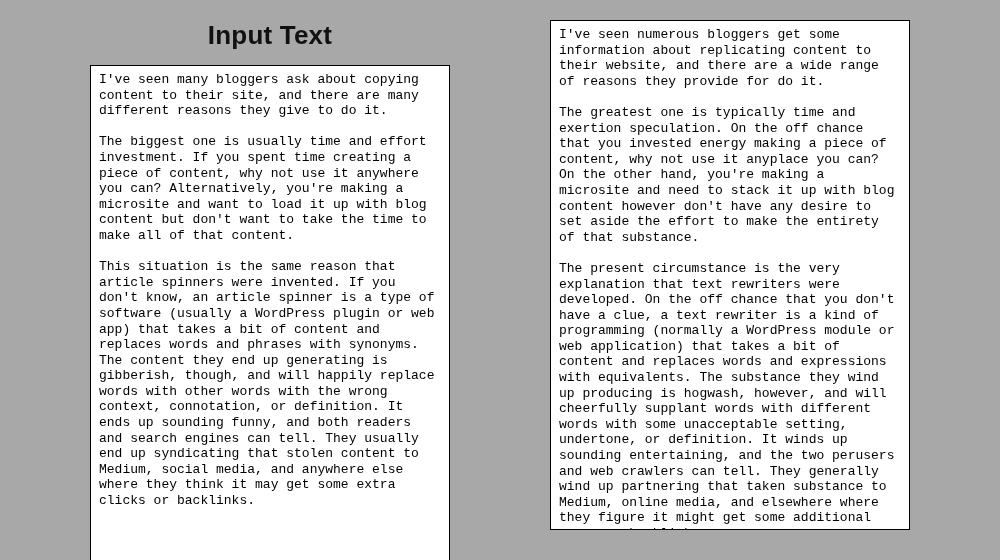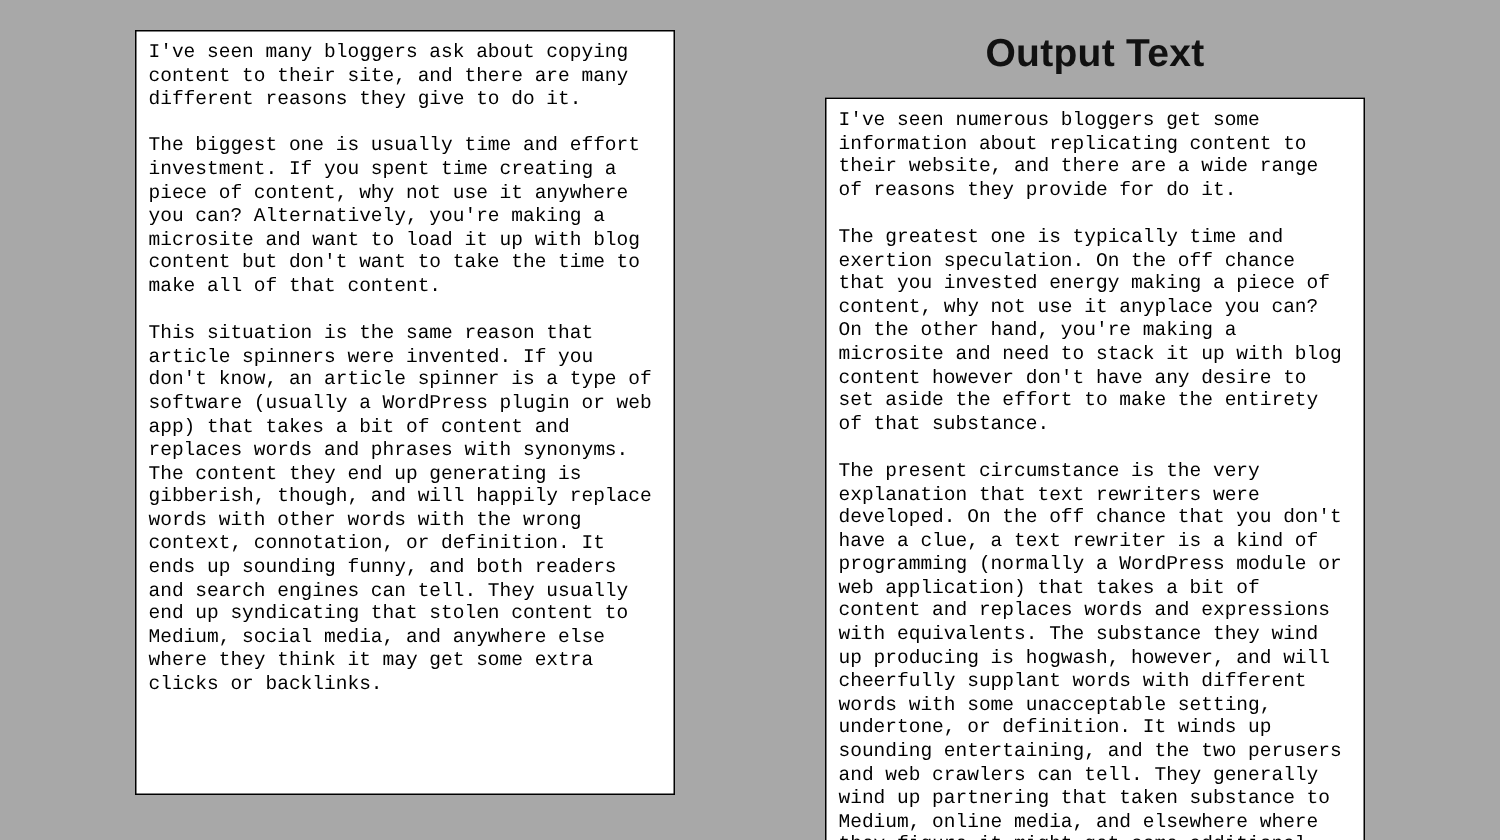--- a/index.html
+++ b/index.html
@@ -45,29 +45,29 @@
     word-wrap: break-word;
     overflow: hidden;
   }
 </style>
 </head>
 <body>
 
 <div class="wrap">
 
   <div class="col">
+    <div class="heading">Input Text</div>
     <div class="box">I've seen many bloggers ask about copying content to their site, and there are many different reasons they give to do it.
 
 The biggest one is usually time and effort investment. If you spent time creating a piece of content, why not use it anywhere you can? Alternatively, you're making a microsite and want to load it up with blog content but don't want to take the time to make all of that content.
 
 This situation is the same reason that article spinners were invented. If you don't know, an article spinner is a type of software (usually a WordPress plugin or web app) that takes a bit of content and replaces words and phrases with synonyms. The content they end up generating is gibberish, though, and will happily replace words with other words with the wrong context, connotation, or definition. It ends up sounding funny, and both readers and search engines can tell. They usually end up syndicating that stolen content to Medium, social media, and anywhere else where they think it may get some extra clicks or backlinks.</div>
   </div>
 
   <div class="col">
-    <div class="heading">Output Text</div>
     <div class="box">I've seen numerous bloggers get some information about replicating content to their website, and there are a wide range of reasons they provide for do it.
 
 The greatest one is typically time and exertion speculation. On the off chance that you invested energy making a piece of content, why not use it anyplace you can? On the other hand, you're making a microsite and need to stack it up with blog content however don't have any desire to set aside the effort to make the entirety of that substance.
 
 The present circumstance is the very explanation that text rewriters were developed. On the off chance that you don't have a clue, a text rewriter is a kind of programming (normally a WordPress module or web application) that takes a bit of content and replaces words and expressions with equivalents. The substance they wind up producing is hogwash, however, and will cheerfully supplant words with different words with some unacceptable setting, undertone, or definition. It winds up sounding entertaining, and the two perusers and web crawlers can tell. They generally wind up partnering that taken substance to Medium, online media, and elsewhere where they figure it might get some additional snaps or backlinks.</div>
   </div>
 
 </div>
 
 </body></html>

